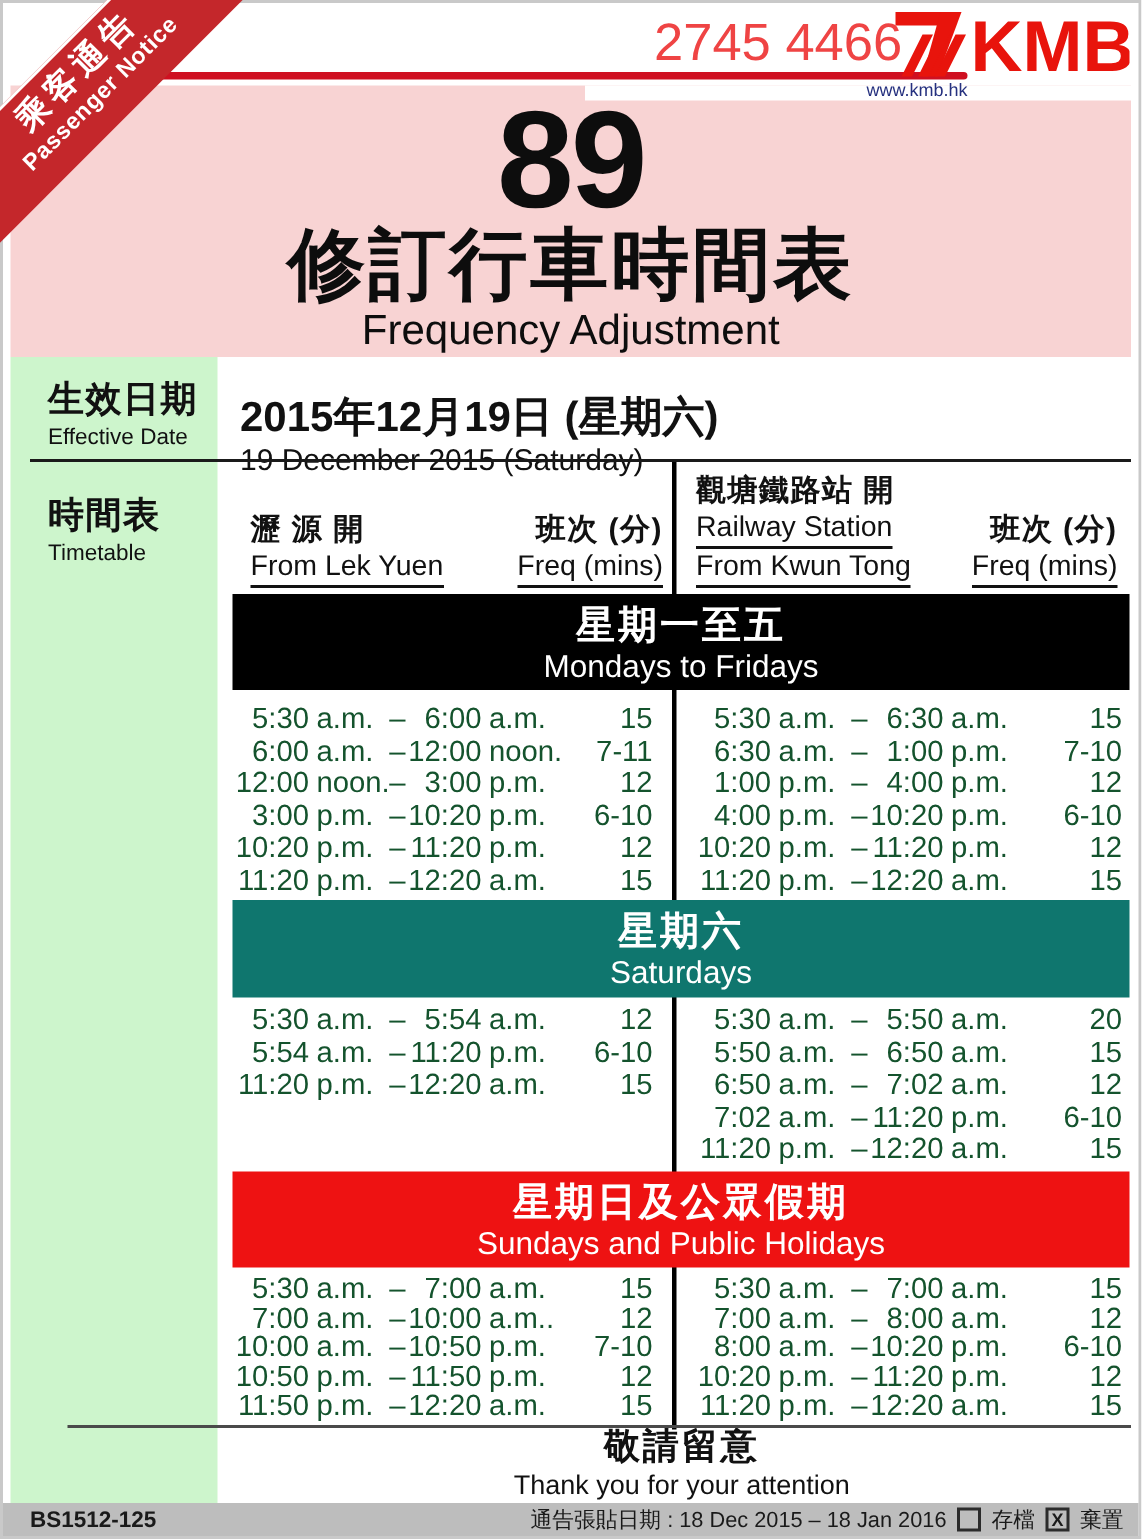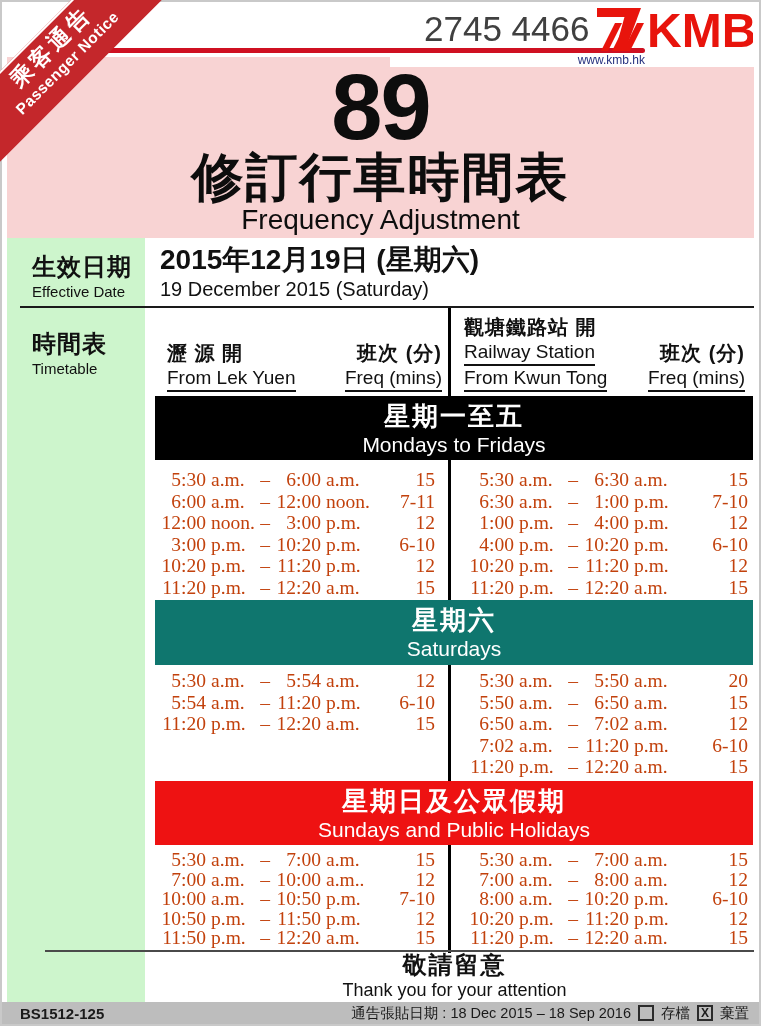--- a/index.html
+++ b/index.html
@@ -6,21 +6,21 @@
   .page {
     position:relative; width:761px; height:1026px; overflow:hidden;
     font-family:"Liberation Sans", sans-serif; color:#111; background:#fff;
     box-shadow: inset 0 0 0 2px #c9c9c9;
   }
 
   
   .hotline { position:absolute; left:332px; top:11px; color:#26317f; line-height:1; }
   .hotline .hz { font-size:19px; font-weight:bold; letter-spacing:1px; }
   .hotline .he { font-size:10.5px; margin-top:2px; }
-  .phone { position:absolute; left:424px; top:9px; font-size:35px; color:#404040; letter-spacing:0px; }
+  .phone { position:absolute; left:436px; top:9px; font-size:35px; color:#ef4444; letter-spacing:0px; }
   .redline { position:absolute; left:62px; top:48px; width:583px; height:5px; background:#cf1021; border-radius:3px; z-index:2; }
   .weblink { position:absolute; left:505px; top:53px; width:140px; text-align:right; font-size:12px; color:#26317f; z-index:4; }
   .logo { position:absolute; right:8px; top:3px; z-index:3; }
   .white-notch { position:absolute; left:390px; top:57px; width:364px; height:10px; background:#fff; z-index:3; }
 
   
   .ribbon {
     position:absolute; left:-62px; top:24px; width:245px; height:64px;
     background:#c4272b; transform:rotate(-45deg); z-index:10;
     text-align:center; color:#fff; border-top:2px solid #fff; box-sizing:border-box;
@@ -44,39 +44,39 @@
   .sb .sen { font-size:15px; line-height:19px; }
 
   
   .rule-date { position:absolute; left:20px; right:7px; top:306px; height:2px; background:#1a1a1a; z-index:4; }
   .rule-bottom { position:absolute; left:45px; right:7px; top:950px; height:2px; background:#4a4a4a; z-index:4; }
 
   
   .content { position:absolute; left:7px; top:238px; right:7px; bottom:24px; z-index:2; }
   .vdiv { position:absolute; left:441px; top:69px; width:3px; height:646px; background:#000; }
 
-  .effdate { position:absolute; left:153px; top:4px; line-height:1; }
+  .effdate { position:absolute; left:153px; top:22px; line-height:1; }
   .effdate .ez { font-size:28px; font-weight:bold; line-height:36px; }
   .effdate .ee { font-size:20px; line-height:23px; }
 
   .cols { position:absolute; left:148px; right:1px; top:74px; height:80px; display:flex; }
   .colhalf { display:flex; justify-content:space-between; align-items:flex-end; box-sizing:border-box; }
   .colhalf.l { width:293px; padding:0 6px 0 12px; }
   .colhalf.r { flex:1; padding:0 8px 0 16px; }
   .hname .zh, .hfreq .zh { font-size:20px; font-weight:bold; line-height:25px; letter-spacing:1px; }
   .hname .en, .hfreq .en { font-size:19px; line-height:24px; }
   .hfreq { text-align:right; }
   .u { border-bottom:2px solid #111; display:inline-block; }
 
   .banner { position:absolute; left:148px; right:1px; height:64px; color:#fff; text-align:center; }
   .banner .bzh { font-size:26px; font-weight:bold; line-height:33px; padding-top:4px; letter-spacing:2px; }
   .banner .ben { font-size:21px; line-height:24px; }
   .s1 { top:158px; } .s2 { top:362px; height:65px; } .s3 { top:543px; }
 
-  .rows { position:absolute; font-size:19.5px; color:#c2410c;font-family:Liberation Serif, serif; }
+  .rows { position:absolute; font-size:19.5px; color:#14532d; }
   .rows.left  { left:150px; width:278px; }
   .rows.right { left:458px; right:6px; }
   .r1 { top:231px; } .r2 { top:432px; } .r3 { top:612px; }
   .row { display:flex; line-height:21.5px; }
   .tight .row { line-height:19.5px; }
   .tnum { width:49px; text-align:right; white-space:nowrap; }
   .tsuf { width:47px; margin-left:5px; white-space:nowrap; }
   .dash { width:14px; text-align:center; }
   .freq { flex:1; text-align:right; white-space:nowrap; }
 
@@ -438,21 +438,21 @@
 
     <div class="noteblock">
       <div class="nz">敬請留意</div>
       <div class="ne">Thank you for your attention</div>
     </div>
   </div>
 
   <div class="footer">
     <div class="fcode">BS1512-125</div>
     <div class="fright">
-      <span>通告張貼日期 : 18 Dec 2015 – 18 Sep 2016</span>
+      <span>通告張貼日期 : 18 Dec 2015 – 18 Jan 2016</span>
       <span class="cbox"></span>
       <span>存檔</span>
       <span class="cbox">X</span>
       <span>棄置</span>
     </div>
   </div>
 
 </div>
 
 </body></html>

